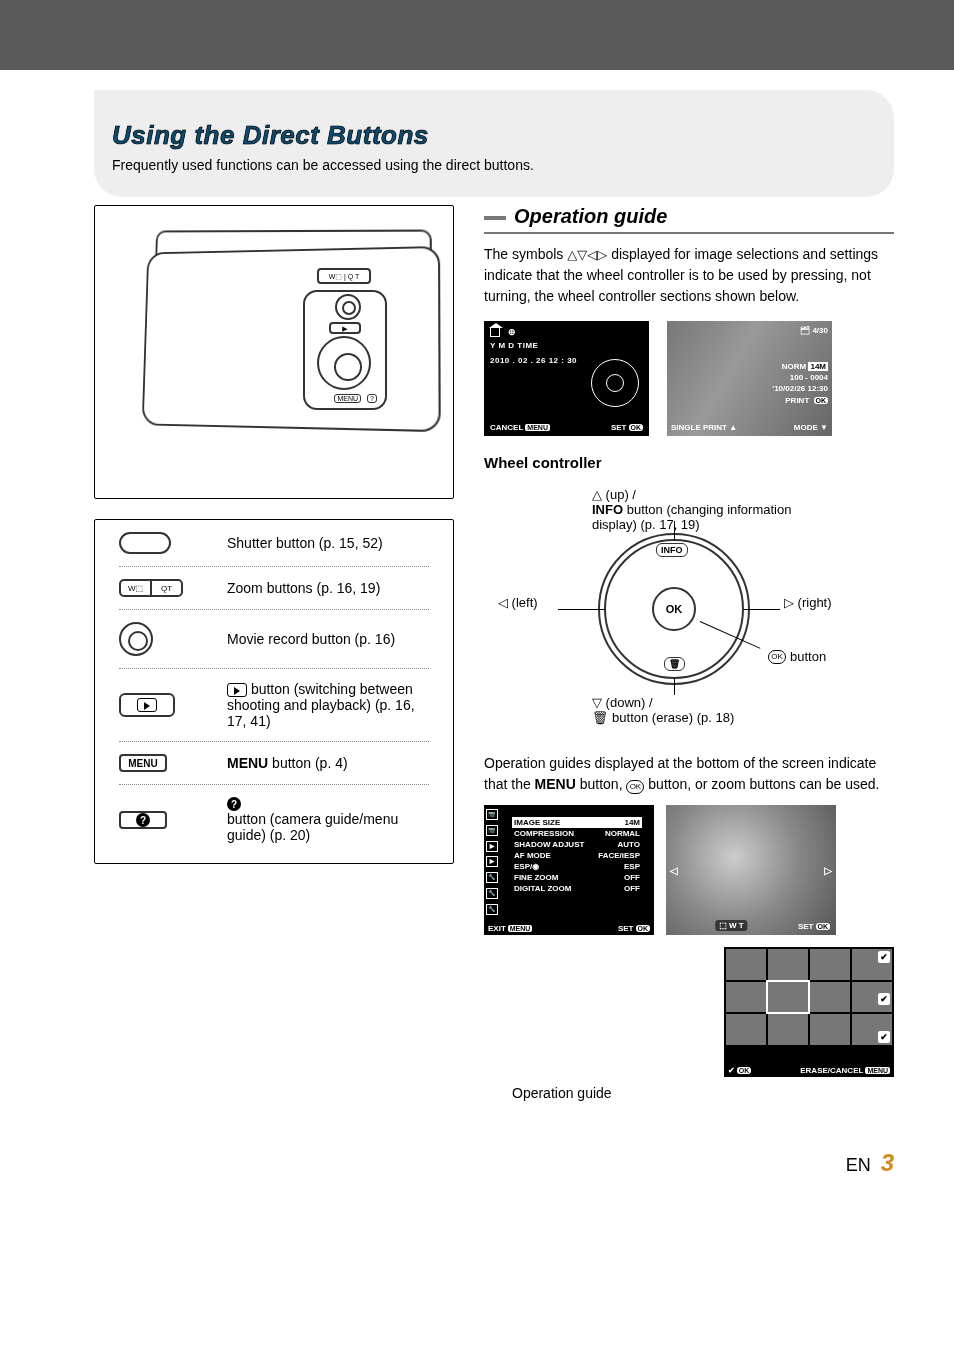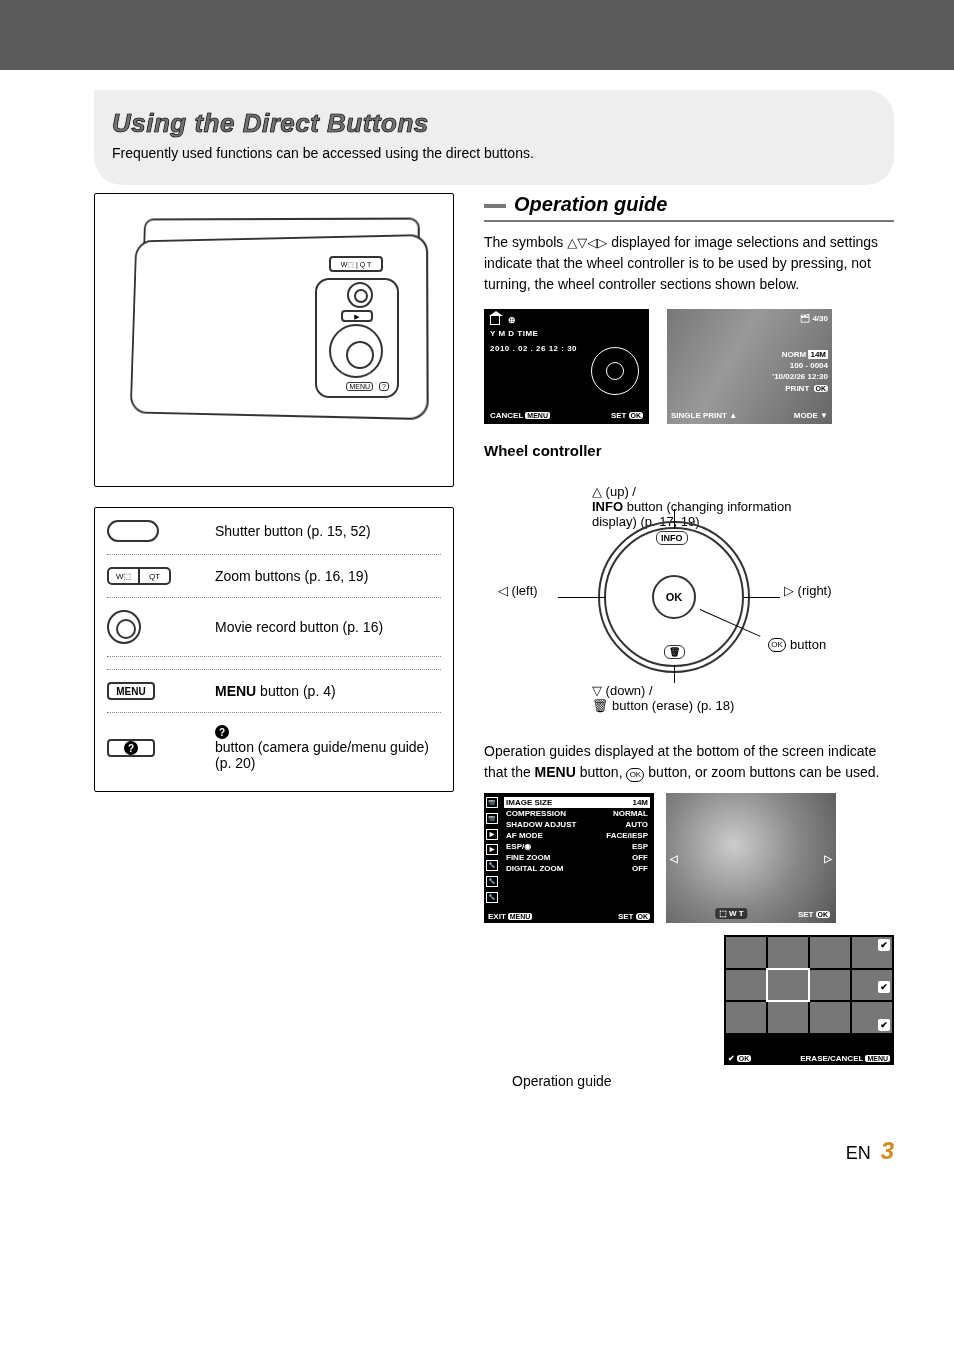--- a/index.html
+++ b/index.html
@@ -6,29 +6,30 @@
   body { font-family: Arial, Helvetica, sans-serif; background: #fff; color: #000; width: 954px; }
   .top-bar { height: 70px; background: #5a5a5a; }
   .page { padding: 20px 60px 40px 94px; }
   h1 { font-size: 32px; font-weight: 900; margin-bottom: 12px; letter-spacing: 0.5px; }
   .rounded-box {
     background: #eee; border-radius: 28px; padding: 18px 24px 24px 18px; position: relative;
     border-top-left-radius: 0; margin-bottom: 4px;
   }
   .sub-title {
     font-family: "Arial Black", Arial, sans-serif; font-style: italic; font-weight: 900;
-    font-size: 26px; color: #737373;
+    font-size: 26px; color: #0c4a6e;
     -webkit-text-stroke: 0.6px #000; text-shadow: 0 0 1px #444;
     letter-spacing: 0.5px;
+    margin-top: 12px;
   }
   .sub-desc { font-size: 14px; margin-top: 6px; }
   .cols { display: flex; gap: 30px; margin-top: 8px; }
   .left-col { width: 360px; flex-shrink: 0; }
   .right-col { flex: 1; }
-  .panel { border: 1.5px solid #000; padding: 12px 12px 20px; border-radius: 2px; margin-bottom: 20px; background: #fff;}
+  .panel { border: 1.5px solid #000; padding: 12px 24px 20px; border-radius: 2px; margin-bottom: 20px; background: #fff;}
   .camera-ill { width: 100%; height: 260px; position: relative; }
   .cam-body { position:absolute; left:18px; top:30px; width:300px; height:180px; border:2px solid #333; border-radius:18px; transform: perspective(700px) rotateY(-10deg) rotateX(5deg); background:#fff;}
   .cam-top { position:absolute; left:30px; top:12px; width:280px; height:28px; border:2px solid #333; border-radius:10px 10px 2px 2px; transform: perspective(700px) rotateY(-10deg) rotateX(5deg); background:#fff;}
   .cam-pad { position:absolute; right:42px; top:72px; width:84px; height:120px; border:2px solid #333; border-radius:14px; background:#fff;}
   .cam-wheel { position:absolute; right:58px; top:118px; width:54px; height:54px; border:2px solid #333; border-radius:50%; background:#fff;}
   .cam-wheel::after{content:""; position:absolute; left:15px; top:15px; width:24px; height:24px; border:2px solid #333; border-radius:50%;}
   .cam-rec { position:absolute; right:68px; top:76px; width:26px; height:26px; border:2px solid #333; border-radius:50%; }
   .cam-rec::after{content:""; position:absolute; left:5px; top:5px; width:10px; height:10px; border:2px solid #333; border-radius:50%;}
   .cam-zoom { position:absolute; right:58px; top:50px; width:54px; height:16px; border:2px solid #333; border-radius:4px; font-size:7px; line-height:14px; text-align:center;}
   .cam-play { position:absolute; right:68px; top:104px; width:32px; height:12px; border:2px solid #333; border-radius:4px; font-size:7px; text-align:center; line-height:10px;}
@@ -80,36 +81,36 @@
 
   .wheel-head { font-weight:bold; font-size:15px; margin:4px 0 8px; }
   .wheel-diagram { position:relative; width:100%; height:260px; margin-bottom:14px;}
   .wheel-ring{position:absolute; left:120px; top:60px; width:140px; height:140px; border:2px solid #333; border-radius:50%;}
   .wheel-ring::before{content:"";position:absolute;left:-8px;top:-8px;right:-8px;bottom:-8px;border:2px solid #333;border-radius:50%;}
   .wheel-center{position:absolute; left:168px; top:108px; width:44px; height:44px; border:2px solid #333; border-radius:50%; display:flex; align-items:center; justify-content:center; font-size:11px; font-weight:bold; background:#fff;}
   .wheel-chip{position:absolute; background:#fff; border:1.5px solid #333; border-radius:6px; font-size:9px; font-weight:bold; padding:1px 4px;}
   .chip-info{left:172px; top:64px;}
   .chip-trash{left:180px; top:178px;}
   .w-label{position:absolute; font-size:13px;}
-  .w-up{left:108px; top:17px; width:230px;}
+  .w-up{left:108px; top:8px; width:230px;}
   .w-left{left:14px; top:116px; display:flex; align-items:center; gap:6px;}
   .w-right{left:300px; top:116px; display:flex; align-items:center; gap:8px;}
   .w-down{left:108px; top:216px;}
   .w-okbtn{left:284px; top:170px; display:flex; align-items:center; gap:4px;}
   .ok-circ{display:inline-flex; width:18px; height:14px; border:1px solid #000; border-radius:7px; font-size:8px; align-items:center; justify-content:center;}
   .wheel-line{position:absolute; background:#000;}
   .line-up{left:190px; top:42px; width:1px; height:20px;}
   .line-down{left:190px; top:198px; width:1px; height:18px;}
   .line-left{left:74px; top:130px; width:48px; height:1px;}
   .line-right{left:260px; top:130px; width:36px; height:1px;}
   .line-ok{left:216px; top:142px; width:66px; height:1px; transform:rotate(24deg); transform-origin:left;}
 
   .bottom-screens{display:flex; gap:12px; margin-top:10px; flex-wrap:wrap;}
   .scr{background:#000; color:#fff; width:170px; height:130px; position:relative; font-size:8px; font-weight:bold;}
-  .scr-menu{padding:4px;}
+  .scr-menu{padding:12px;}
   .scr-menu .mrow{display:flex; justify-content:space-between; padding:1px 2px;}
   .scr-menu .mrow.hi{background:#fff; color:#000;}
   .scr-menu .icons{position:absolute; left:2px; top:4px; bottom:20px; width:14px; display:flex; flex-direction:column; justify-content:space-between;}
   .scr-menu .icons span{width:12px;height:11px;border:1px solid #fff;font-size:6px;text-align:center;line-height:9px;}
   .scr-menu .content{margin-left:16px;}
   .scr-btm{position:absolute; bottom:2px; left:4px; right:4px; display:flex; justify-content:space-between;}
   .scr-rose{background:radial-gradient(circle at 40% 40%, #ccc 0%, #888 50%, #555 100%);}
   .scr-rose .arrows{position:absolute; top:50%; left:4px; right:4px; display:flex; justify-content:space-between; transform:translateY(-50%); font-size:10px;}
   .scr-rose .zoom-ctl{position:absolute; bottom:4px; left:50%; transform:translateX(-110%); background:rgba(0,0,0,.6); padding:1px 4px; border-radius:3px;}
   .scr-rose .set-lbl{position:absolute; bottom:4px; right:6px;}
@@ -175,20 +176,30 @@
         <div class="divider"></div>
 
         <div class="btn-row">
           <div class="icon-box">
               <div class="rec-btn"></div>
             </div>
           <div class="label">Movie record button (p. 16)</div>
         </div>
         <div class="divider"></div>
 
+        <div class="btn-row">
+          <div class="icon-box">
+              <div class="play-label">
+                <span class="play-icon-sm"></span>
+              </div>
+            </div>
+          <div class="label">
+            <span class="play-icon-sm"></span><span> button (switching between shooting and playback) (p. 16, 17, 41)</span>
+          </div>
+        </div>
         <div class="divider"></div>
 
         <div class="btn-row">
           <div class="icon-box">
               <div class="menu-label">MENU</div>
             </div>
           <div class="label">
             <b>MENU</b><span> button (p. 4)</span>
           </div>
         </div>

